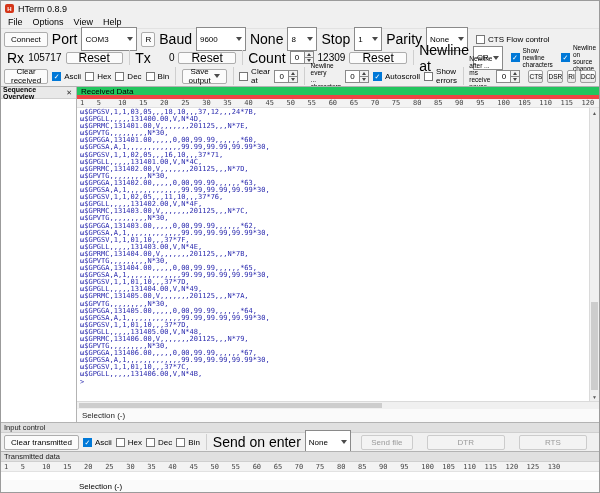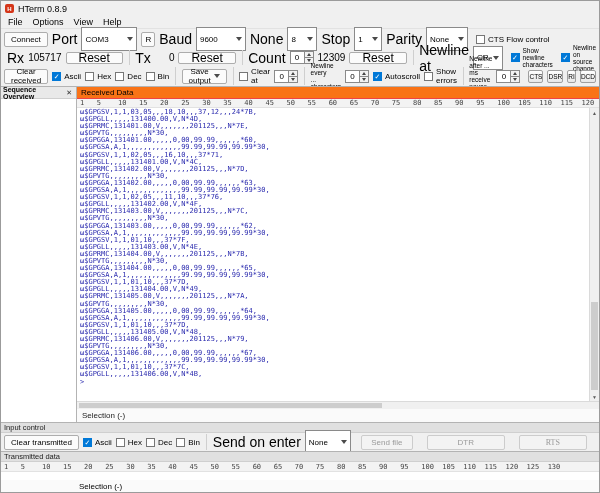--- a/index.html
+++ b/index.html
@@ -42,21 +42,21 @@
   .ind { width:21px; height:13px; border:1px solid #9f9f9f; border-radius:2px; background:linear-gradient(#ffffff,#e7e7e7); font-size:6.5px; display:flex; align-items:center; justify-content:center; }
 
   .main { flex:1 1 auto; min-height:0; display:flex; border-top:1px solid #b3b3b3; }
   .seq { width:76px; flex:0 0 auto; display:flex; flex-direction:column; border-right:1px solid #b3b3b3; }
   .seq-hdr { height:12px; background:#e9e9e9; border-bottom:1px solid #cfcfcf; display:flex; align-items:center; justify-content:space-between; padding:0 2px; }
   .seq-title { font-size:7px; font-weight:bold; }
   .seq-close { font-size:7px; color:#333; padding:0 2px; }
   .seq-body { flex:1; background:#fff; }
 
   .recv { flex:1 1 auto; min-width:0; display:flex; flex-direction:column; }
-  .recv-hdr { height:12px; background:#f97316; border-bottom:1px solid #ef4444; display:flex; align-items:center; padding:0 4px; font-size:8px; }
+  .recv-hdr { height:12px; background:#22c55e; border-bottom:4px solid #ef4444; display:flex; align-items:center; padding:0 4px; font-size:8px; }
   .ruler { height:9px; background:#f3f3f3; border-bottom:1px solid #e2e2e2; font-family:"DejaVu Sans Mono", monospace; font-size:7px; line-height:9px; white-space:pre; overflow:hidden; color:#444; padding-left:3px; }
   .recv-body { flex:1; min-height:0; position:relative; background:#fff; overflow:hidden; }
   .recv-lines { font-family:"DejaVu Sans Mono", monospace; font-size:7px; line-height:7.1px; white-space:pre; color:#2a2aae; padding:1px 0 0 3px; }
   .vscroll { position:absolute; top:0; right:0; bottom:0; width:10px; background:#f0f0f0; border-left:1px solid #dadada; display:flex; flex-direction:column; }
   .vscroll .arr { height:9px; font-size:5px; color:#5a5a5a; display:flex; align-items:center; justify-content:center; }
   .vscroll .track { flex:1; position:relative; }
   .vscroll .thumb { position:absolute; left:1px; right:1px; bottom:2px; height:32%; background:#cdcdcd; }
   .hscroll { height:8px; background:#f0f0f0; border-top:1px solid #dadada; position:relative; flex:0 0 auto; }
   .hscroll .thumb { position:absolute; left:2px; top:1px; bottom:1px; width:58%; background:#cdcdcd; }
   .sel-row { height:13px; background:#fafafa; display:flex; align-items:center; font-size:8px; color:#222; flex:0 0 auto; padding-left:5px; }
@@ -289,21 +289,21 @@
         <span class="lbl">Bin</span>
       </span>
     <span class="vsep"></span>
     <span class="tlabel">Send on enter</span>
     <span class="combo" style="width:46px;">
         <span style="flex:1;">None</span>
         <span class="arrow"></span>
       </span>
     <button class="btn dis" style="width:52px; margin-left:6px;">Send file</button>
     <button class="btn dis" style="width:78px; margin-left:10px;">DTR</button>
-    <button class="btn dis" style="width:68px; margin-left:10px;font-family:Liberation Serif, serif;">RTS</button>
+    <button class="btn dis" style="width:68px; margin-left:10px;">RTS</button>
   </div>
 
   <div class="section-hdr">Transmitted data</div>
   <div class="trans-ruler">1   5    10   15   20   25   30   35   40   45   50   55   60   65   70   75   80   85   90   95   100  105  110  115  120  125  130</div>
   <div class="trans-body"></div>
   <div class="trans-sel">Selection (-)</div>
 
 </div>
 
 </body></html>

